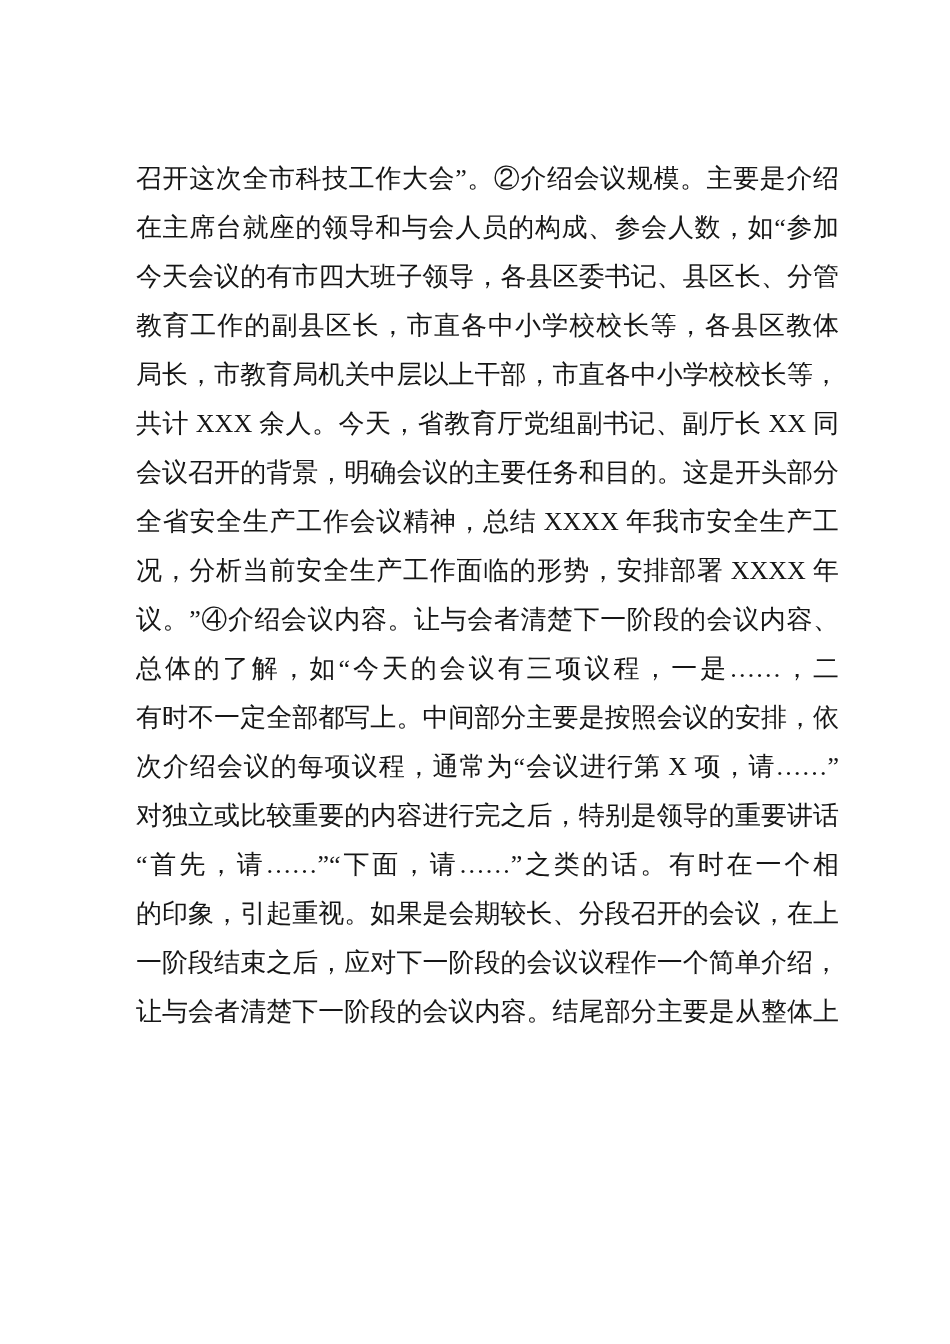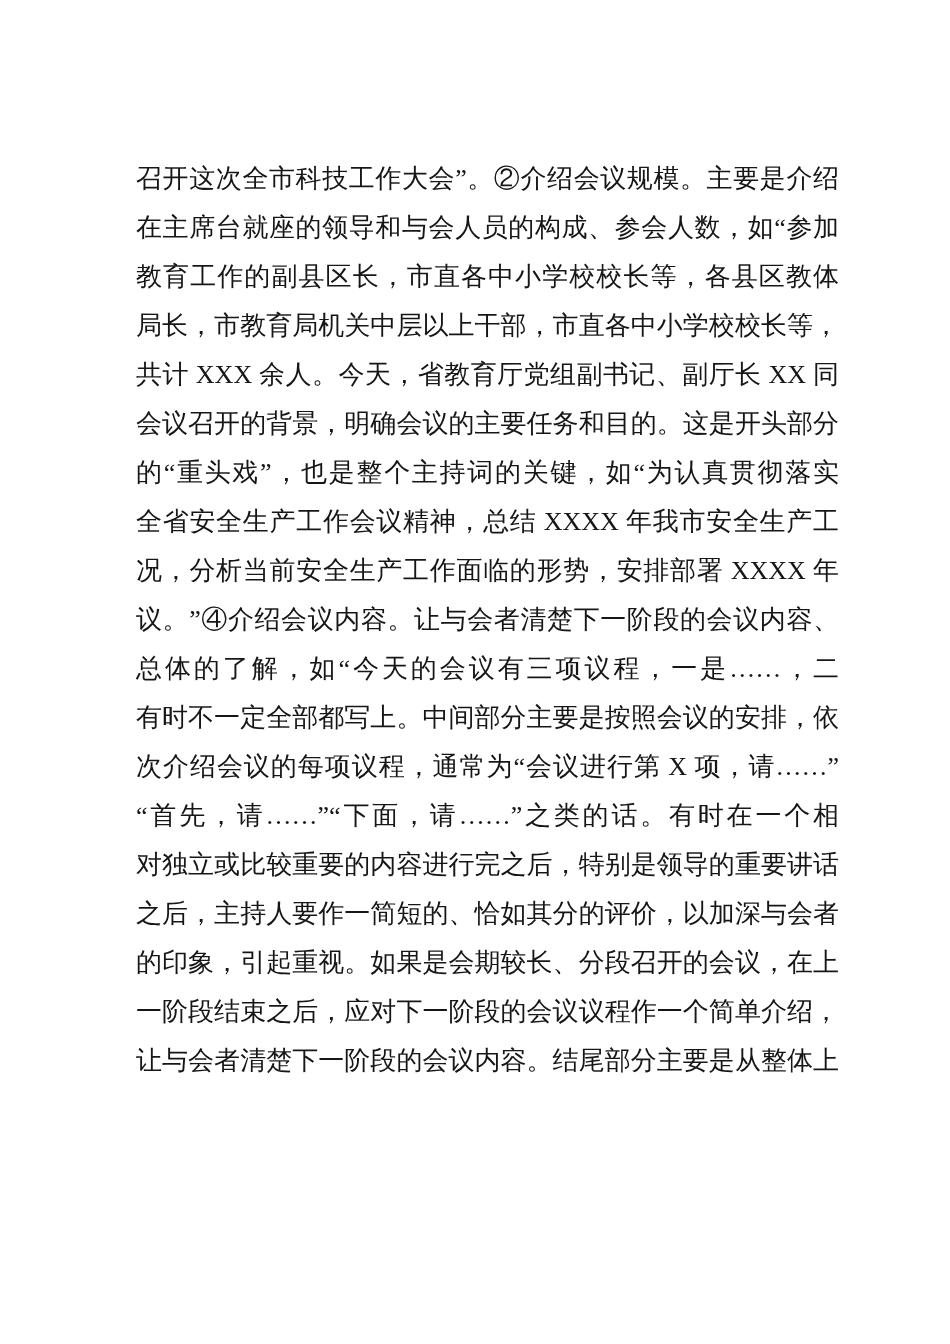--- a/index.html
+++ b/index.html
@@ -31,31 +31,30 @@
     height: 45px;
   }
 </style>
 </head>
 <body>
 
 <div class="page">
   <div class="text-block">
     <div class="line">召开这次全市科技工作大会”。②介绍会议规模。主要是介绍</div>
     <div class="line">在主席台就座的领导和与会人员的构成、参会人数，如“参加</div>
+    <div class="line">今天会议的有市四大班子领导，各县区委书记、县区长、分管</div>
     <div class="line">教育工作的副县区长，市直各中小学校校长等，各县区教体</div>
     <div class="line">局长，市教育局机关中层以上干部，市直各中小学校校长等，</div>
     <div class="line">共计 XXX 余人。今天，省教育厅党组副书记、副厅长 XX 同志亲</div>
     <div class="line">会议召开的背景，明确会议的主要任务和目的。这是开头部分</div>
-    <div class="line">的“重头戏”，也是整个主持词的关键，如“为认真贯彻落实</div>
     <div class="line">全省安全生产工作会议精神，总结 XXXX 年我市安全生产工作情</div>
     <div class="line">况，分析当前安全生产工作面临的形势，安排部署 XXXX 年安全</div>
     <div class="line">议。”④介绍会议内容。让与会者清楚下一阶段的会议内容、</div>
     <div class="line">总体的了解，如“今天的会议有三项议程，一是……，二</div>
     <div class="line">有时不一定全部都写上。中间部分主要是按照会议的安排，依</div>
     <div class="line">次介绍会议的每项议程，通常为“会议进行第 X 项，请……”</div>
+    <div class="line">对独立或比较重要的内容进行完之后，特别是领导的重要讲话</div>
     <div class="line">“首先，请……”“下面，请……”之类的话。有时在一个相</div>
-    <div class="line">对独立或比较重要的内容进行完之后，特别是领导的重要讲话</div>
-    <div class="line">之后，主持人要作一简短的、恰如其分的评价，以加深与会者</div>
     <div class="line">的印象，引起重视。如果是会期较长、分段召开的会议，在上</div>
     <div class="line">一阶段结束之后，应对下一阶段的会议议程作一个简单介绍，</div>
     <div class="line">让与会者清楚下一阶段的会议内容。结尾部分主要是从整体上</div>
   </div>
 </div>
 
 </body></html>

